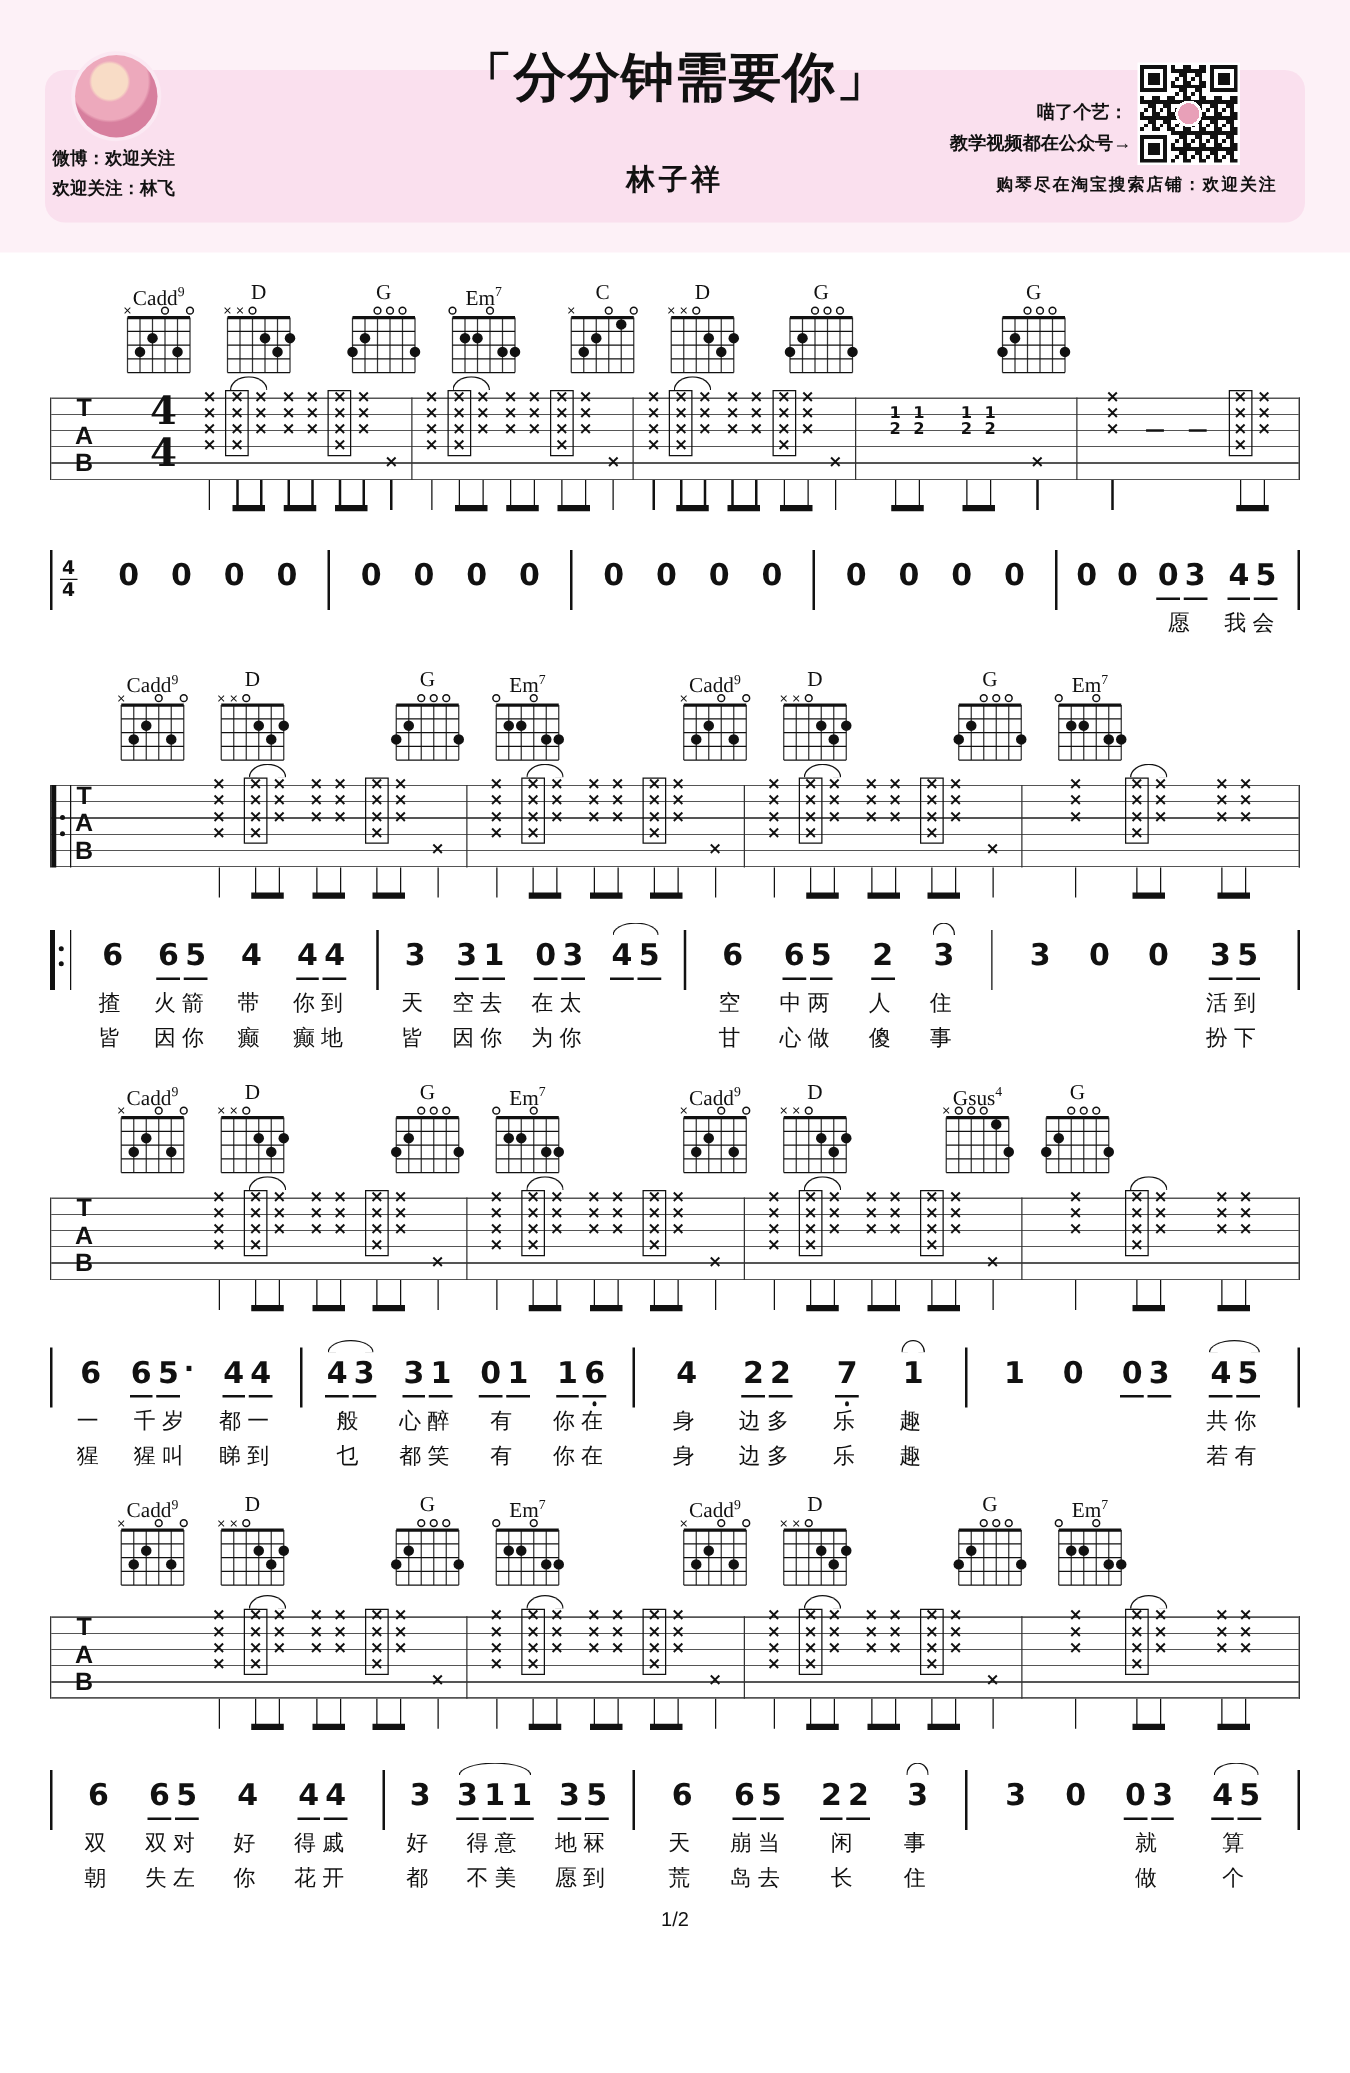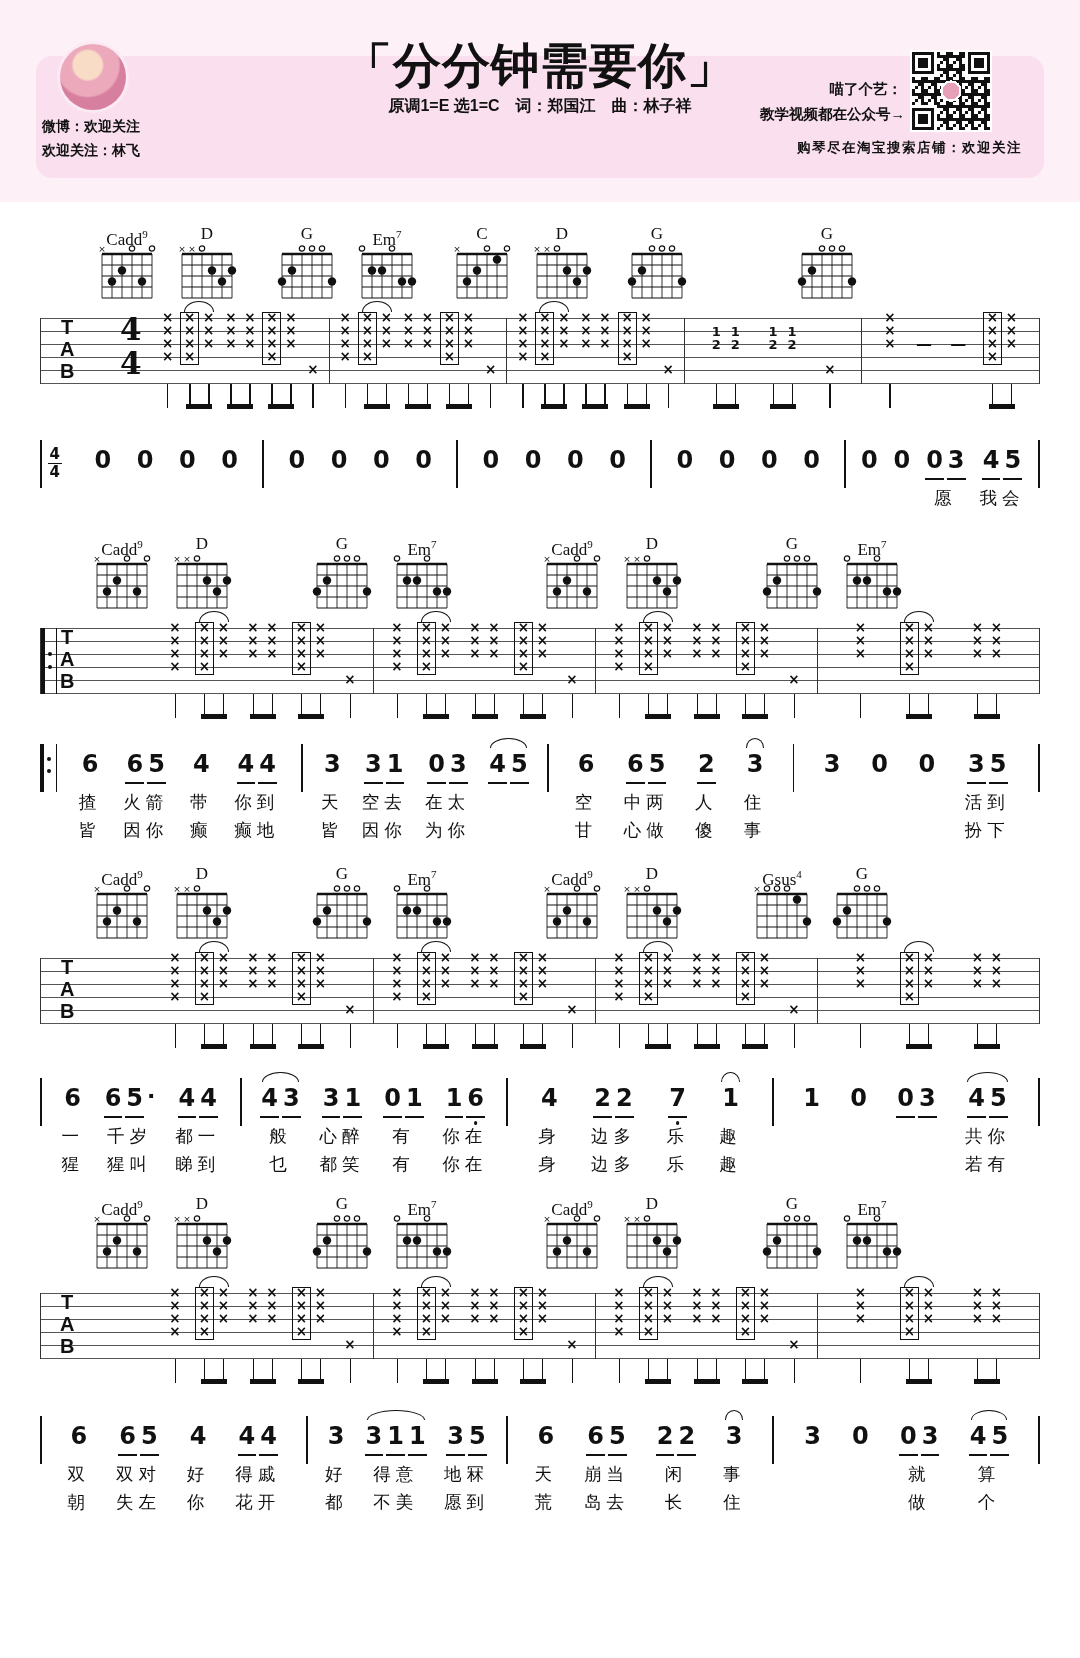--- a/index.html
+++ b/index.html
@@ -2,21 +2,21 @@
 <html><head>
 <meta charset="utf-8">
 <style>
   html,body{margin:0;padding:0;background:#fff}
   .page{position:relative;width:1080px;height:1658px;background:#fff;overflow:hidden;
         font-family:"Liberation Sans",sans-serif;color:#111}
 
   
   .header-band{position:absolute;top:0;left:0;right:0;height:202px;background:#fdf1f7}
   .header-card{position:absolute;left:36px;top:56px;right:36px;height:122px;background:#fae0ee;border-radius:16px}
-  .title{position:absolute;top:34px;left:0;right:0;text-align:center;font-size:48px;font-weight:800;letter-spacing:1px}
+  .title{position:absolute;top:34px;left:0;right:0;text-align:center;font-size:42px;font-weight:800;letter-spacing:1px}
   .subtitle{position:absolute;top:96px;left:0;right:0;text-align:center;font-size:16px;font-weight:700}
   .artist{position:absolute;top:128px;left:0;right:0;text-align:center;font-size:23px;font-weight:800;letter-spacing:3px}
   .avatar{position:absolute;left:60px;top:44px;width:66px;height:66px;border-radius:50%;
           background:radial-gradient(circle at 42% 32%,#f8dcc6 0 24%,#eda9bc 28% 52%,#d77f9e 56% 100%);
           box-shadow:0 0 0 3px #fbe9f3}
   .weibo{position:absolute;left:42px;top:118px;font-size:14px;font-weight:700}
   .arranger{position:absolute;left:42px;top:142px;font-size:14px;font-weight:700}
   .follow1{position:absolute;right:178px;top:80px;font-size:14.5px;font-weight:700}
   .follow2{position:absolute;right:175px;top:105px;font-size:14.5px;font-weight:700}
   .buy{position:absolute;right:58px;top:139px;font-size:13.5px;font-weight:700;letter-spacing:1.5px}
@@ -80,21 +80,21 @@
   .footer{position:absolute;top:1528px;left:0;right:0;text-align:center;font-size:16px}
 </style>
 </head>
 <body>
 
 <div class="page">
   <div class="header-band" style="background: rgb(253, 241, 247);">
     <div class="header-card" style="background: rgb(250, 224, 238);"></div>
     <div class="avatar"></div>
     <div class="title">「分分钟需要你」</div>
-    <div class="subtitle">原调1=E 选1=C　词：郑国江　曲：林子祥</div>
+    <div class="artist">林子祥</div>
     <div class="weibo">微博：欢迎关注</div>
     <div class="arranger">欢迎关注：林飞</div>
     <div class="follow1">喵了个艺：</div>
     <div class="follow2">教学视频都在公众号→</div>
     <div class="buy">购琴尽在淘宝搜索店铺：欢迎关注</div>
     <svg class="qr" viewBox="0 0 25 25" shape-rendering="crispEdges">
         <rect x="0" y="0" width="7" height="7" fill="#111"></rect>
         <rect x="1" y="1" width="5" height="5" fill="#fff"></rect>
         <rect x="2" y="2" width="3" height="3" fill="#111"></rect>
         <rect x="18" y="0" width="7" height="7" fill="#111"></rect>
@@ -366,20 +366,21 @@
         <rect x="24" y="16" width="1" height="1" fill="#111"></rect>
         <rect x="24" y="17" width="1" height="1" fill="#111"></rect>
         <rect x="24" y="20" width="1" height="1" fill="#111"></rect>
         <rect x="24" y="21" width="1" height="1" fill="#111"></rect>
         <rect x="24" y="24" width="1" height="1" fill="#111"></rect>
         <circle cx="12.5" cy="12.5" r="3.4" fill="#fff"></circle>
         <circle cx="12.5" cy="12.5" r="2.7" fill="#e8a0b8"></circle>
       </svg>
   </div>
 
+  <div class="footer">1/2</div>
 <div class="chord-row cr-0">
       <div class="chord-group" style="left: 5.5%;">
         <div class="chord">
           <div class="ch-name"><span>Cadd</span><sup>9</sup></div>
           <svg width="64" height="56" viewBox="0 0 64 56">
             <text x="7" y="7.5" font-size="9" text-anchor="middle" fill="#111" font-family="DejaVu Sans">×</text>
             <circle cx="37" cy="4.5" r="2.7" fill="none" stroke="#111" stroke-width="1.2"></circle>
             <circle cx="57" cy="4.5" r="2.7" fill="none" stroke="#111" stroke-width="1.2"></circle>
             <line x1="7" y1="10" x2="7" y2="54" stroke="#333" stroke-width="1"></line>
             <line x1="17" y1="10" x2="17" y2="54" stroke="#333" stroke-width="1"></line>

